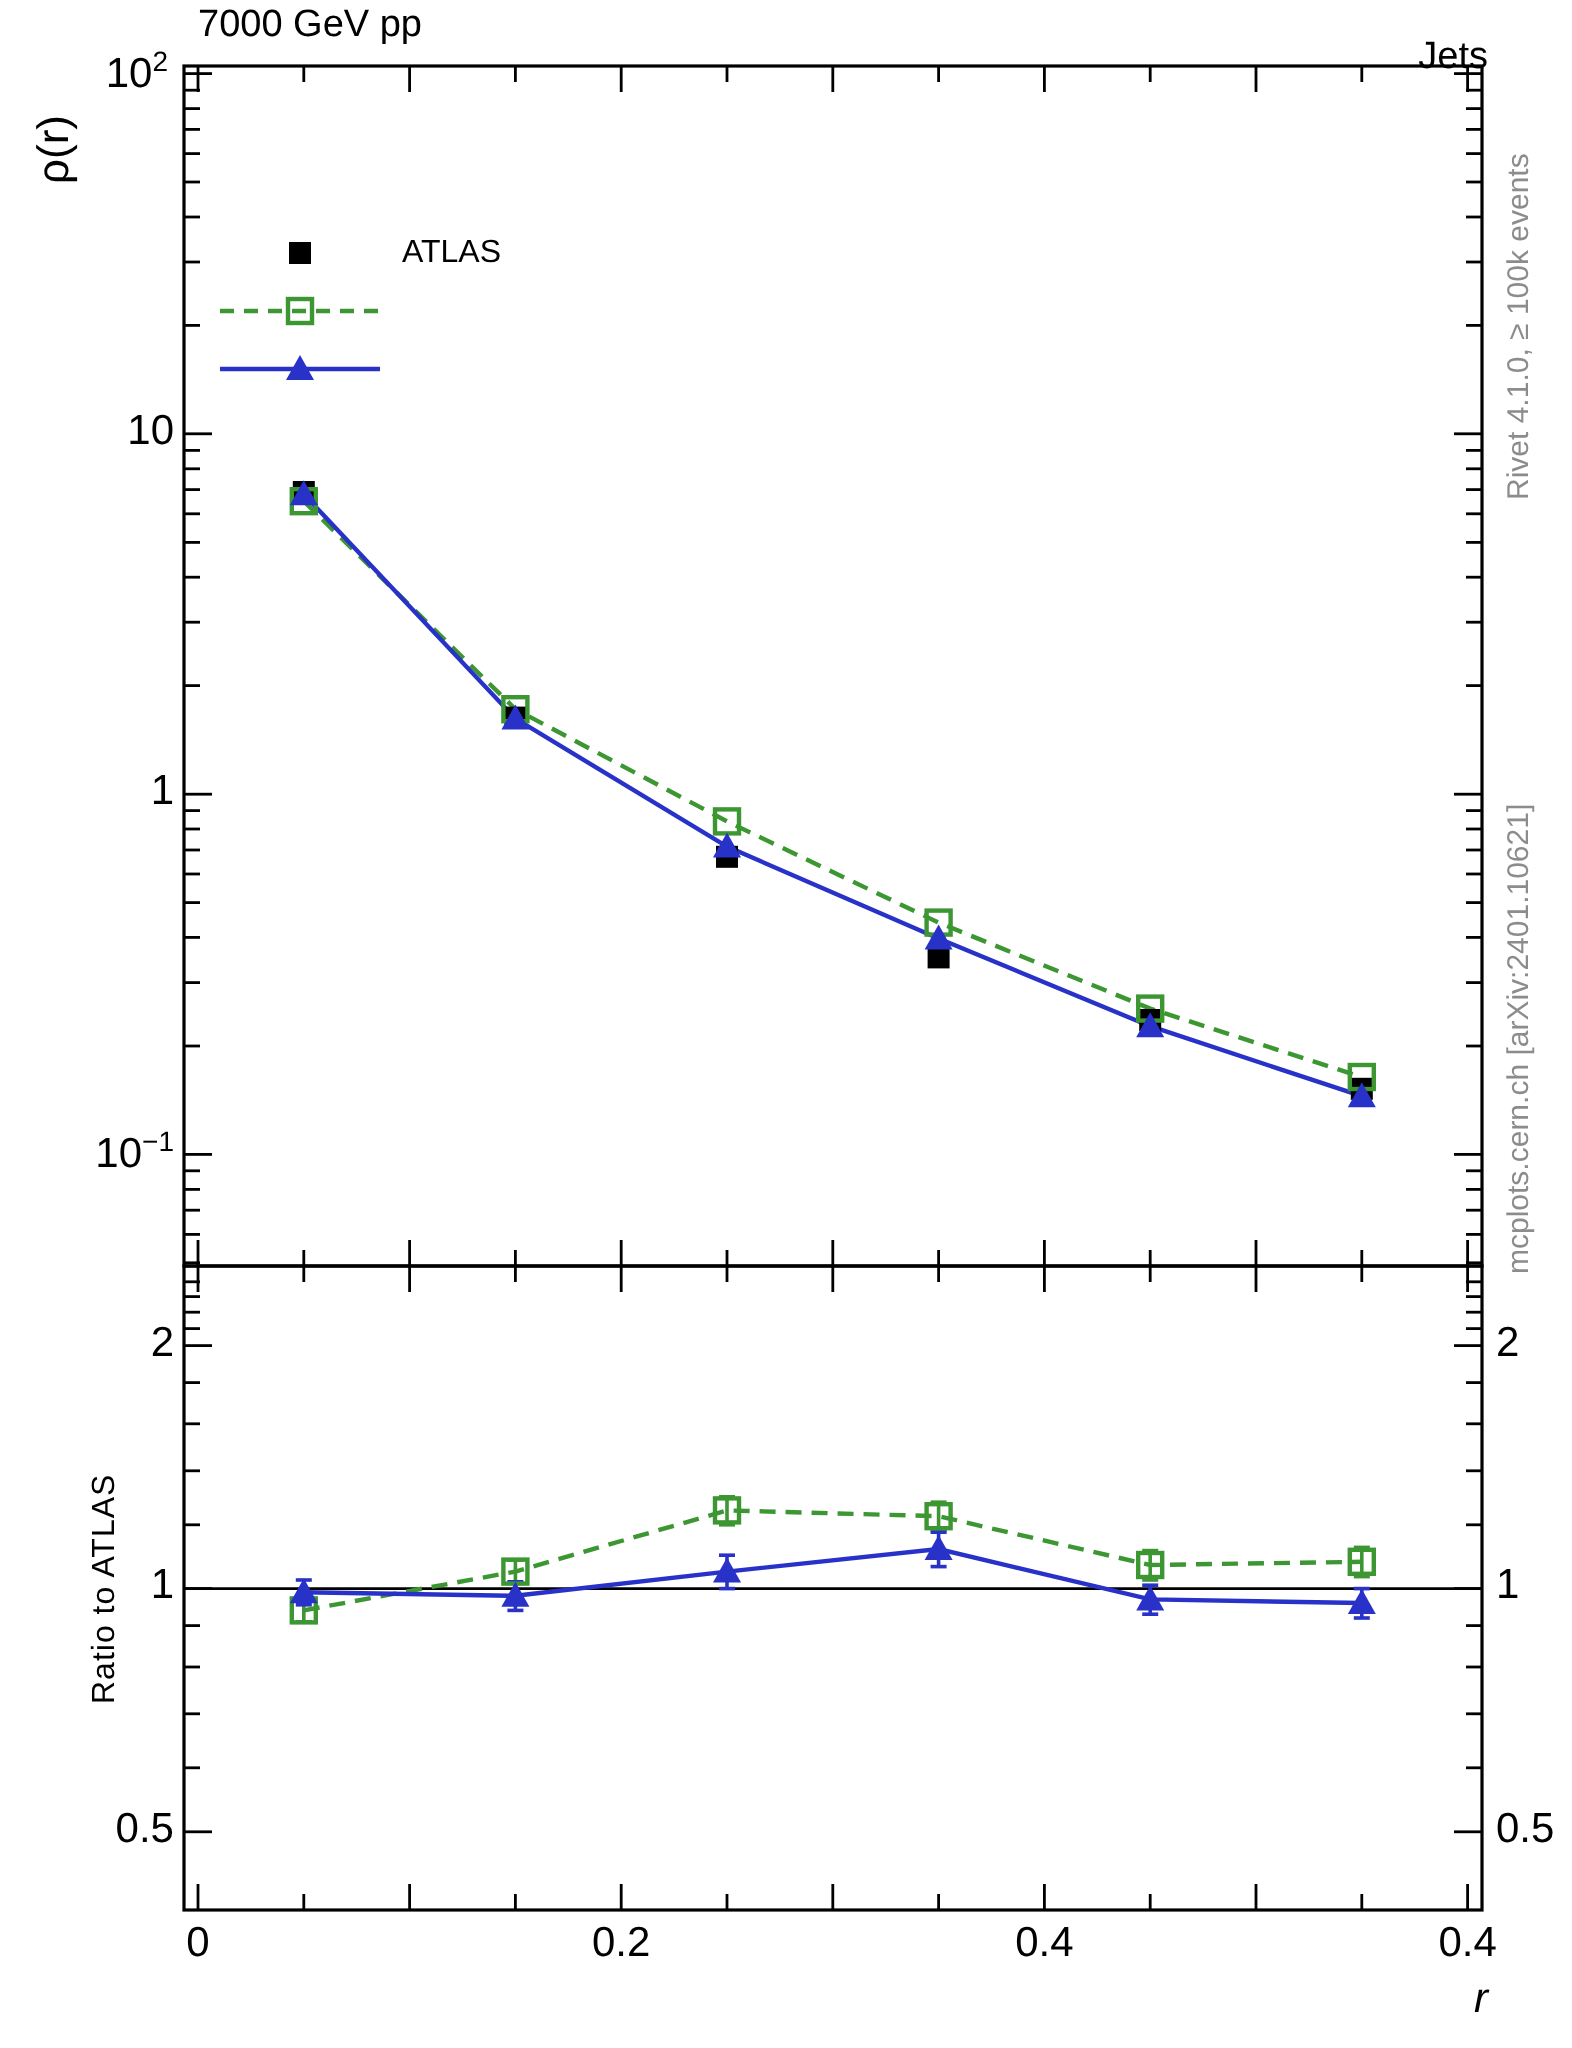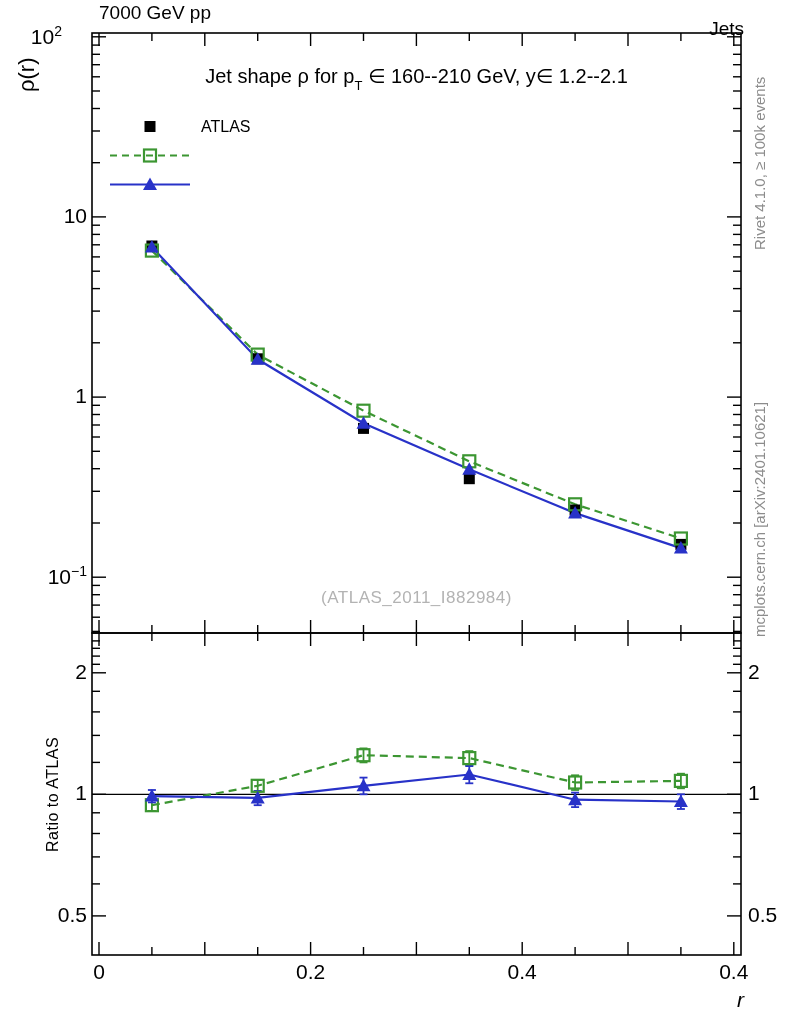--- a/index.html
+++ b/index.html
@@ -243,21 +243,20 @@
       <path d="M 469.3 767.5 L 462.3 780.0 L 476.3 780.0 Z" fill="#2832c8"></path>
       <rect x="569.1" y="776.5" width="12" height="12" fill="none" stroke="#3c9632" stroke-width="2.2"></rect>
       <path d="M 575.1 792.7 L 568.1 805.2 L 582.1 805.2 Z" fill="#2832c8"></path>
       <rect x="674.9" y="774.9" width="12" height="12" fill="none" stroke="#3c9632" stroke-width="2.2"></rect>
       <path d="M 680.9 794.5 L 673.9 807.0 L 687.9 807.0 Z" fill="#2832c8"></path>
     </svg>
 
   <div class="abs hdr hdr-left">7000 GeV pp</div>
   <div class="abs hdr hdr-right">Jets</div>
 
-  <div class="abs plot-title"><span>Jet shape ρ for p</span><span class="sub">T</span><span> ∈ 160--210 GeV, y∈ 1.2--2.1</span></div>
 
   <div class="abs legend">
     <div class="legend-row">
       <span class="legend-sample"><svg width="84" height="29" viewBox="0 0 84 29" xmlns="http://www.w3.org/2000/svg">
             <rect x="36.5" y="9.0" width="11" height="11" fill="#000000"></rect>
           </svg></span>
       <span class="legend-label">ATLAS</span>
     </div>
     <div class="legend-row">
       <span class="legend-sample"><svg width="84" height="29" viewBox="0 0 84 29" xmlns="http://www.w3.org/2000/svg">
@@ -266,31 +265,30 @@
           </svg></span>
     </div>
     <div class="legend-row">
       <span class="legend-sample"><svg width="84" height="29" viewBox="0 0 84 29" xmlns="http://www.w3.org/2000/svg">
             <line x1="2" y1="14.5" x2="82" y2="14.5" stroke="#2832c8" stroke-width="2.2"></line>
             <path d="M 42.0 7.5 L 35.0 20.0 L 49.0 20.0 Z" fill="#2832c8"></path>
           </svg></span>
     </div>
   </div>
 
-  <div class="abs watermark">(ATLAS_2011_I882984)</div>
 
   <div class="abs vlabel ylabel-main">ρ(r)</div>
   <div class="abs vlabel ylabel-ratio">Ratio to ATLAS</div>
   <div class="abs vlabel side-note side-note-top">Rivet 4.1.0, ≥ 100k events</div>
   <div class="abs vlabel side-note side-note-bottom">mcplots.cern.ch [arXiv:2401.10621]</div>
 
   <div class="abs xlabel">r</div>
 
   <div class="abs" id="tick-labels" style="left:0;top:0;width:786px;height:1024px;pointer-events:none;">
-      <div class="abs ytick-label" style="right: 724px; top: 36.8168px; ">10<sup>2</sup></div>
+      <div class="abs ytick-label" style="right: 702px; top: 36.8168px; ">10<sup>2</sup></div>
       <div class="abs ytick-label" style="right: 699px; top: 216.943px; text-align: right;">10</div>
       <div class="abs ytick-label" style="right: 699px; top: 397.07px; text-align: right;">1</div>
       <div class="abs ytick-label" style="right: 699px; top: 577.196px; text-align: right;">10<sup>−1</sup></div>
       <div class="abs ytick-label" style="right: 699px; top: 672.823px; text-align: right;">2</div>
       <div class="abs ytick-label" style="left: 748px; top: 672.823px;">2</div>
       <div class="abs ytick-label" style="right: 699px; top: 794.35px; text-align: right;">1</div>
       <div class="abs ytick-label" style="left: 748px; top: 794.35px;">1</div>
       <div class="abs ytick-label" style="right: 699px; top: 915.877px; text-align: right;">0.5</div>
       <div class="abs ytick-label" style="left: 748px; top: 915.877px;">0.5</div>
       <div class="abs xtick-label" style="left: 99px; top: 972px;">0</div>

